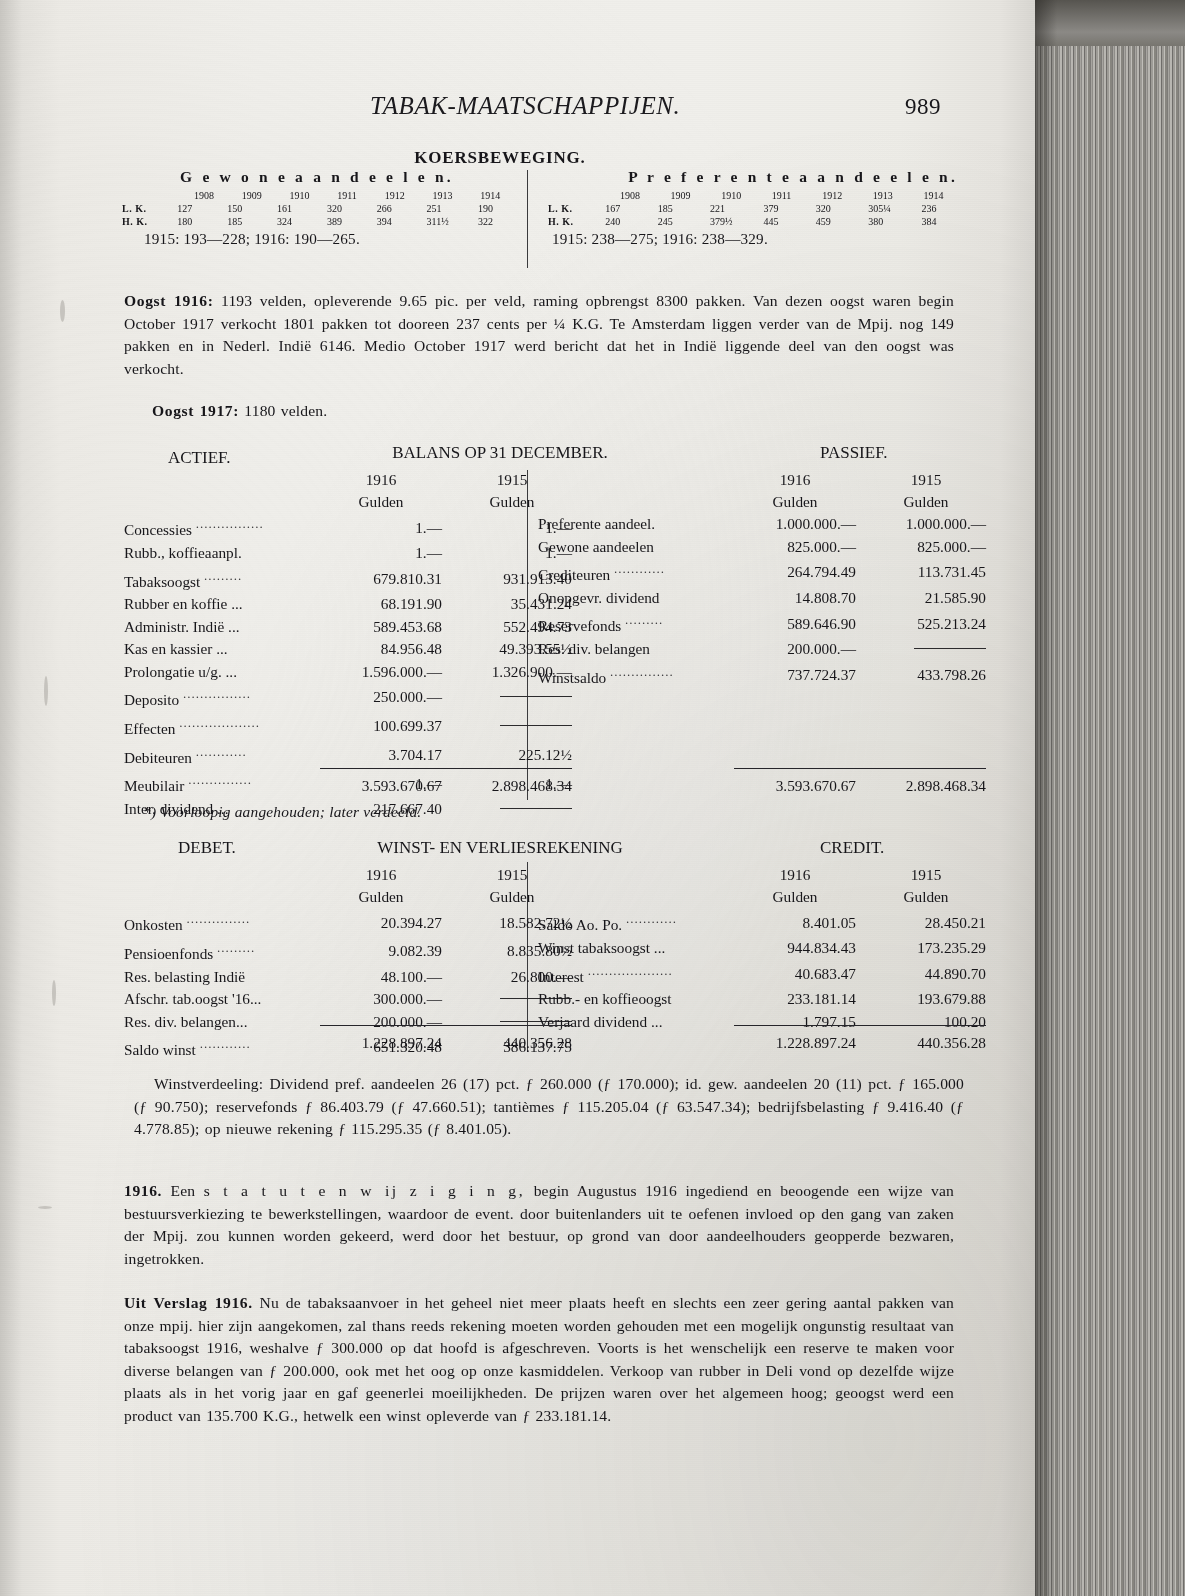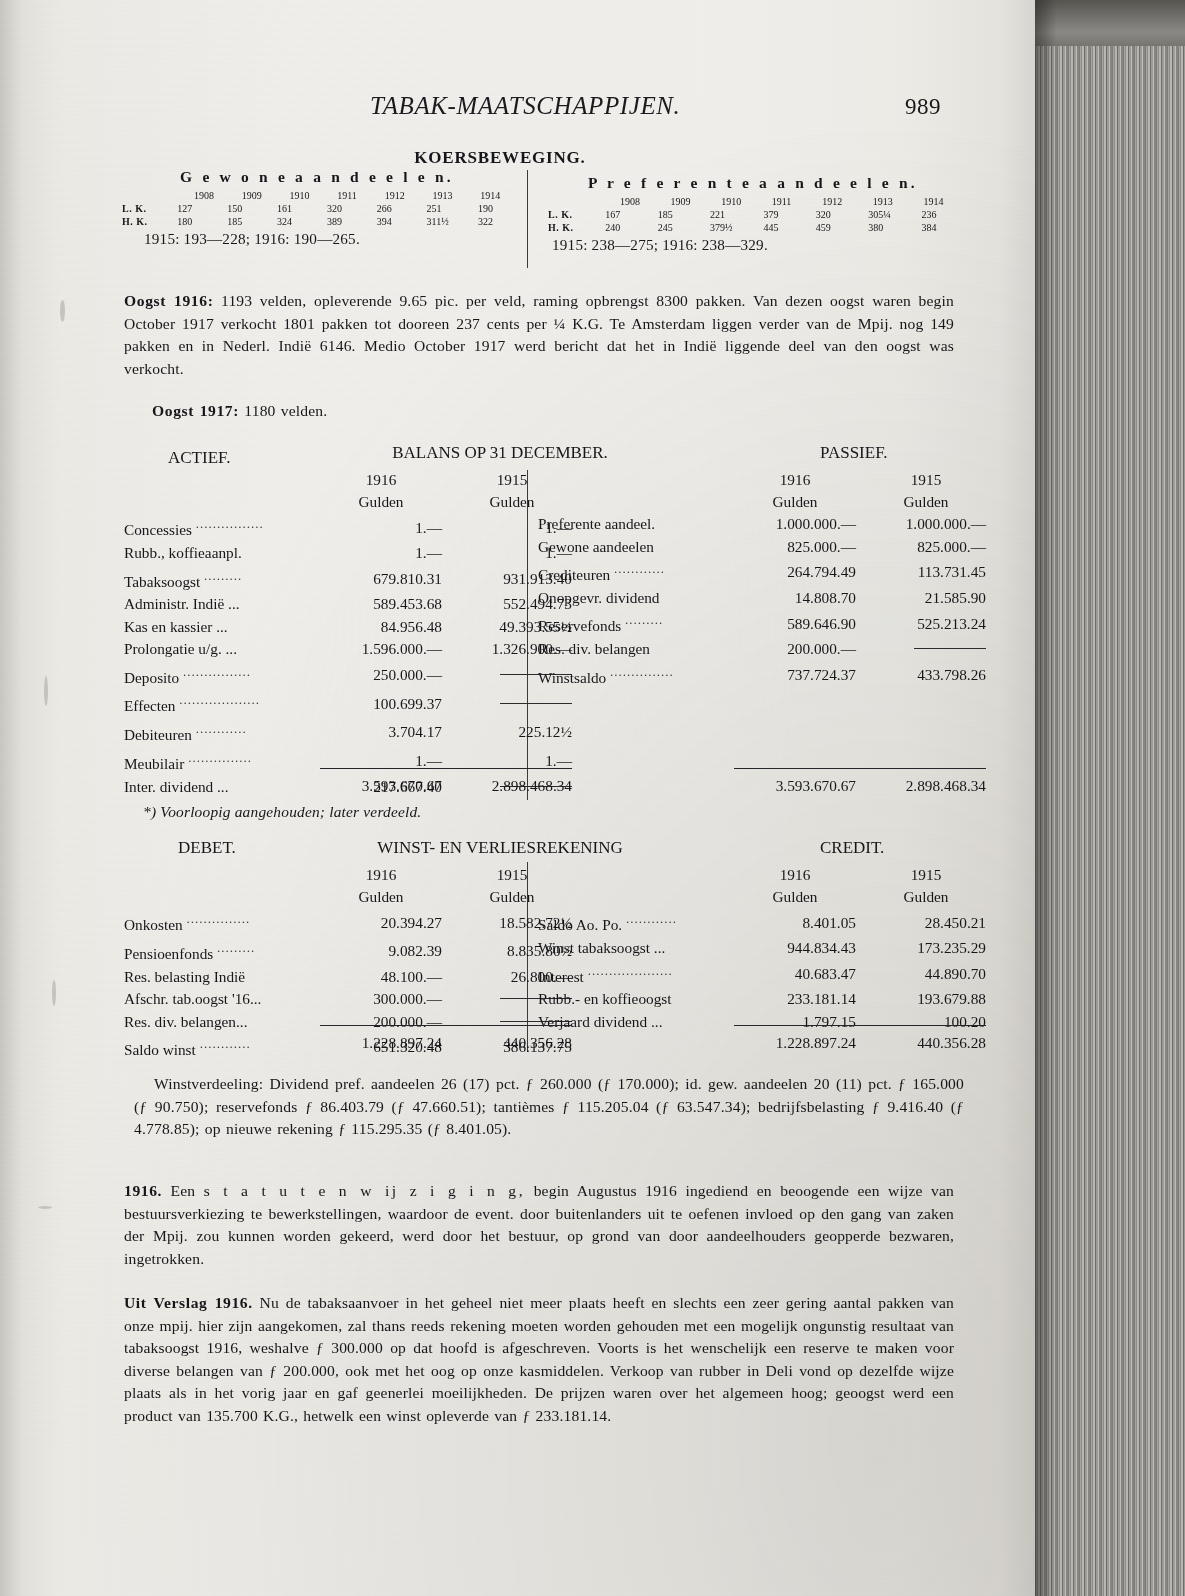--- a/index.html
+++ b/index.html
@@ -133,21 +133,21 @@
           <td class="num">394</td>
           <td class="num">311½</td>
           <td class="num">322</td>
         </tr>
       </tbody>
         </table>
       <div class="rng" style="margin-left:22px;">1915:  193—228;  1916:  190—265.</div>
     </div>
 
     <div class="koers" style="left:548px;top:168px;width:420px;">
-      <div class="kt" style="text-align:center;width:410px;margin-top:6px;">P r e f e r e n t e   a a n d e e l e n.</div>
+      <div class="kt" style="text-align:right;width:410px;">P r e f e r e n t e   a a n d e e l e n.</div>
       <table style="margin-top:3px;margin-left:66px;">
         <tbody>
             <tr class="yrs">
           <td class="num">1908</td>
           <td class="num">1909</td>
           <td class="num">1910</td>
           <td class="num">1911</td>
           <td class="num">1912</td>
           <td class="num">1913</td>
           <td class="num">1914</td>
@@ -217,20 +217,25 @@
               <td class="it"><span>Rubb.,  koffieaanpl.</span></td>
               <td class="c1">1.—</td>
               <td class="c2">1.—</td>
             </tr>
         <tr>
               <td class="it"><span>Tabaksoogst</span> <span class="dots">.........</span></td>
               <td class="c1">679.810.31</td>
               <td class="c2">931.913.40</td>
             </tr>
         <tr>
+              <td class="it"><span>Rubber en koffie ...</span></td>
+              <td class="c1">68.191.90</td>
+              <td class="c2">35.431.24</td>
+            </tr>
+        <tr>
               <td class="it"><span>Administr. Indië ...</span></td>
               <td class="c1">589.453.68</td>
               <td class="c2">552.494.73</td>
             </tr>
         <tr>
               <td class="it"><span>Kas  en  kassier  ...</span></td>
               <td class="c1">84.956.48</td>
               <td class="c2">49.393.55½</td>
             </tr>
         <tr>

